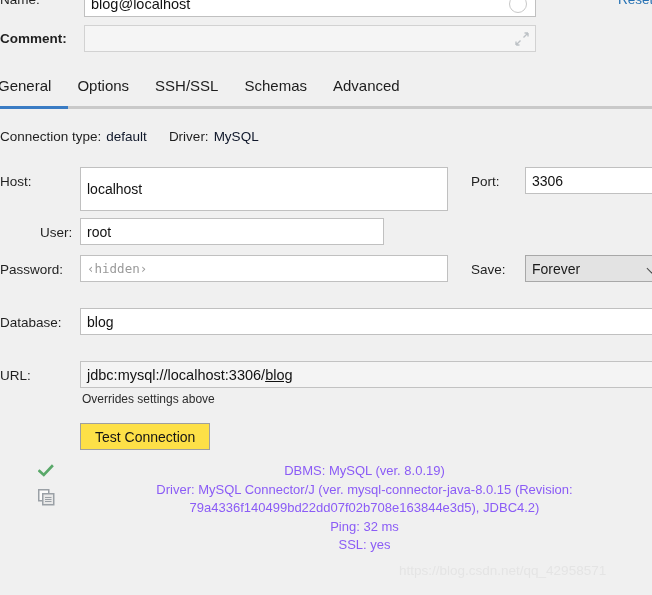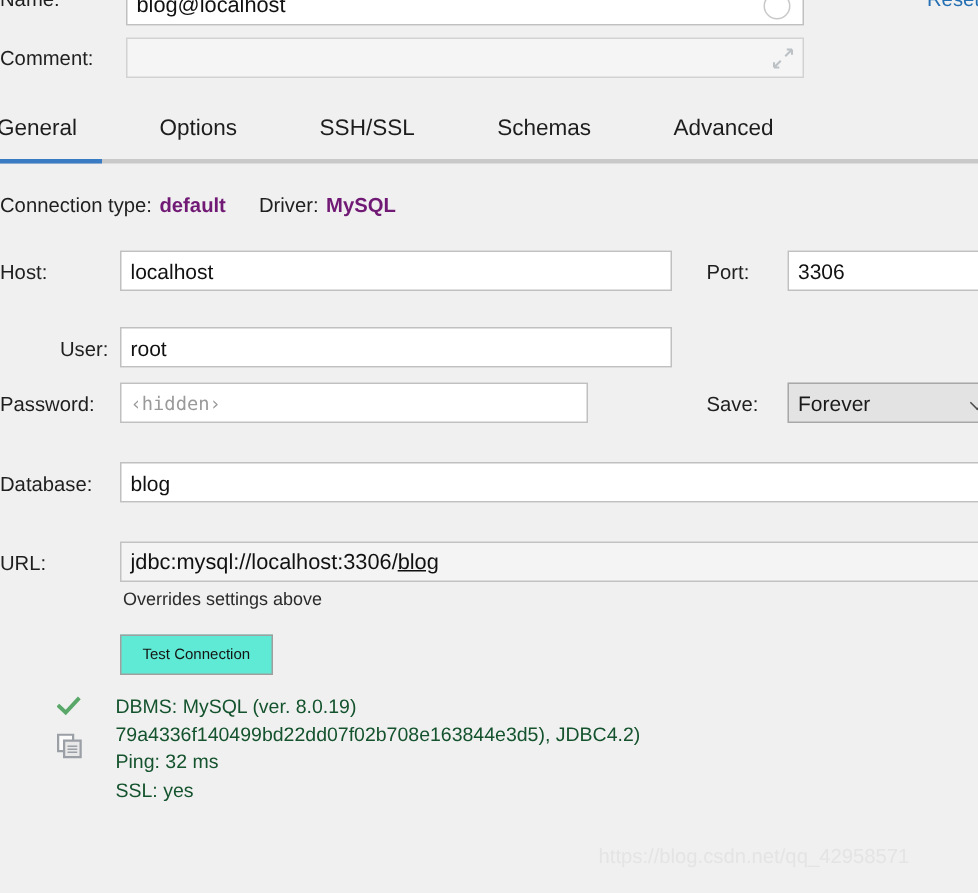--- a/index.html
+++ b/index.html
@@ -63,20 +63,21 @@
     border-radius: 50%;
     flex: none;
     margin-right: 2px;
   }
 
   
   #comment-label {
     position: absolute;
     left: 0;
     top: 31px;
+    font-weight: bold;
   }
   #comment-field {
     position: absolute;
     left: 84px;
     top: 25px;
     width: 452px;
     height: 27px;
     background: #f5f5f5;
     border: 1px solid #d2d2d2;
     box-sizing: border-box;
@@ -119,21 +120,20 @@
     padding-left: 0;
   }
   .tab {
     font-size: 15px;
     color: #1d1d1d;
     padding: 3px 14px 0 0;
     margin-right: 12px;
     white-space: nowrap;
     cursor: pointer;
     position: relative;
-    margin-left: 29px;
   }
   .tab:first-child { padding-left: 0; margin-left: -2px; }
   .tab-underline-track {
     position: absolute;
     left: 0;
     top: 32px;
     width: 652px;
     height: 3px;
     background: #c9c9c9;
   }
@@ -150,37 +150,36 @@
   #conn-line {
     position: absolute;
     left: 0;
     top: 129px;
     display: flex;
     align-items: center;
     font-size: 13.5px;
   }
   #conn-line .muted { color: #1f1f1f; }
   .link {
-    color: #701a75;
-    cursor: pointer;
-    font-weight: bold;
+    color: #0f172a;
+    cursor: pointer;
   }
   .gap { display: inline-block; width: 22px; }
 
   
   #host-label   { position:absolute; left:0;   top:174px; }
-  #host-field   { position:absolute; left:80px; top:167px; width:368px; height:27px; }
+  #host-field   { position:absolute; left:80px; top:167px; width:368px; height:44px; }
   #port-label   { position:absolute; left:471px; top:174px; }
   #port-field   { position:absolute; left:525px; top:167px; width:140px; height:27px; }
 
   #user-label   { position:absolute; left:0;   top:225px;padding-left:40px; }
-  #user-field   { position:absolute; left:80px; top:218px; width:368px; height:27px; }
+  #user-field   { position:absolute; left:80px; top:218px; width:304px; height:27px; }
 
   #password-label { position:absolute; left:0;   top:262px; }
-  #password-field { position:absolute; left:80px; top:255px; width:312px; height:27px; }
+  #password-field { position:absolute; left:80px; top:255px; width:368px; height:27px; }
   #password-placeholder {
     color: #9a9a9a;
     font-family: "DejaVu Sans Mono", monospace;
     font-size: 12.5px;
   }
 
   #save-label   { position:absolute; left:471px; top:262px; }
   #save-select  {
     position:absolute; left:525px; top:255px; width:140px; height:27px;
     background: #e3e3e3;
@@ -230,46 +229,47 @@
   
   #test-button {
     position: absolute;
     left: 80px;
     top: 423px;
     height: 27px;
     padding: 0 14px;
     display: flex;
     align-items: center;
     justify-content: center;
-    background: #5eead4;
+    background: #fde047;
     border: 1px solid #9f9f9f;
-    font-size: 10px;
+    font-size: 14px;
     color: #151515;
     cursor: pointer;
     box-sizing: border-box;
   }
 
   
   #status-icons {
     position: absolute;
     left: 38px;
     top: 464px;
     width: 26px;
   }
   .check-icon { display:block; }
   .copy-icon  { display:block; margin-top: 8px; }
 
   #status-text {
     position: absolute;
     left: 77px;
     top: 462px;
     width: 575px;
-    color: #14532d;
+    color: #8b5cf6;
     font-size: 13px;
     line-height: 18.5px;
+    text-align: center;
   }
   #status-text div { white-space: nowrap; }
 
   
   #watermark {
     position: absolute;
     left: 399px;
     top: 563px;
     font-size: 13.5px;
     color: #e4e4e4;
@@ -373,18 +373,19 @@
     <svg width="17" height="17" viewBox="0 0 17 17">
       <rect x="0.75" y="0.75" width="10" height="11" fill="#fbfbfb" stroke="#9aa0a6" stroke-width="1.5"></rect>
       <rect x="4.75" y="4.75" width="11" height="11" fill="#e8e8e8" stroke="#9aa0a6" stroke-width="1.5"></rect>
       <path d="M7 8.5 H13.5 M7 10.5 H13.5 M7 12.5 H13.5" stroke="#9aa0a6" stroke-width="1.1"></path>
     </svg>
   </span>
 </div>
 
 <div id="status-text">
   <div>DBMS: MySQL (ver. 8.0.19)</div>
+  <div>Driver: MySQL Connector/J (ver. mysql-connector-java-8.0.15 (Revision:</div>
   <div>79a4336f140499bd22dd07f02b708e163844e3d5), JDBC4.2)</div>
   <div>Ping: 32 ms</div>
   <div>SSL: yes</div>
 </div>
 
 <div id="watermark">https://blog.csdn.net/qq_42958571</div>
 
 </body></html>

